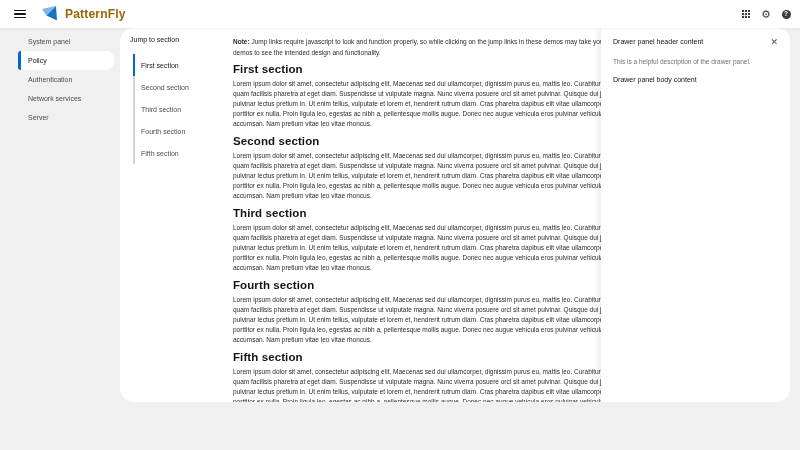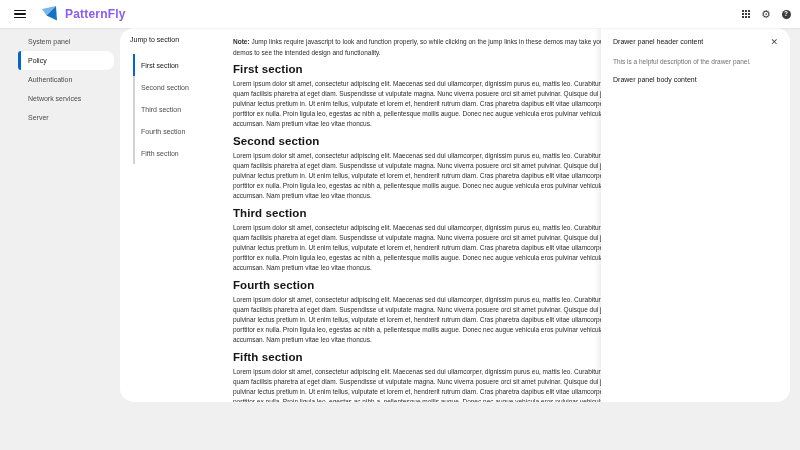--- a/index.html
+++ b/index.html
@@ -17,21 +17,21 @@
     position:absolute; top:0; left:0; right:0; height:28px;
     background:#ffffff;
     display:flex; align-items:center;
     padding:0 10px;
     box-shadow:0 1px 2px rgba(0,0,0,0.06);
     z-index:30;
   }
   .hamburger { width:12px; height:9px; display:flex; flex-direction:column; justify-content:space-between; cursor:pointer; margin-left:4px; }
   .hamburger span { display:block; height:1.4px; background:#151515; border-radius:1px; }
   .brand { display:flex; align-items:center; gap:5px; margin-left:14px; cursor:pointer; }
-  .brand-text { font-size:12px; font-weight:bold; letter-spacing:0.2px; color:#8b5cf6; }
+  .brand-text { font-size:12px; font-weight:bold; letter-spacing:0.2px; color:#a16207; }
   .header-actions { position:absolute; right:8px; top:0; height:28px; display:flex; align-items:center; gap:8px; }
   .icon-btn { width:12px; height:14px; display:flex; align-items:center; justify-content:center; cursor:pointer; }
   .gear-glyph { font-family:"DejaVu Sans", sans-serif; font-size:11px; color:#3c3c3c; line-height:1; }
   .help-circle { width:9px; height:9px; border-radius:50%; background:#3c3c3c; color:#ffffff; font-size:6.5px; font-weight:bold; display:flex; align-items:center; justify-content:center; line-height:1; }
 
   
   .sidebar { position:absolute; top:28px; left:0; width:120px; bottom:0; z-index:5; }
   .side-item {
     height:19px; margin-top:0; display:flex; align-items:center;
     padding-left:28px; font-size:7px; color:#4d4d4d; cursor:pointer;

